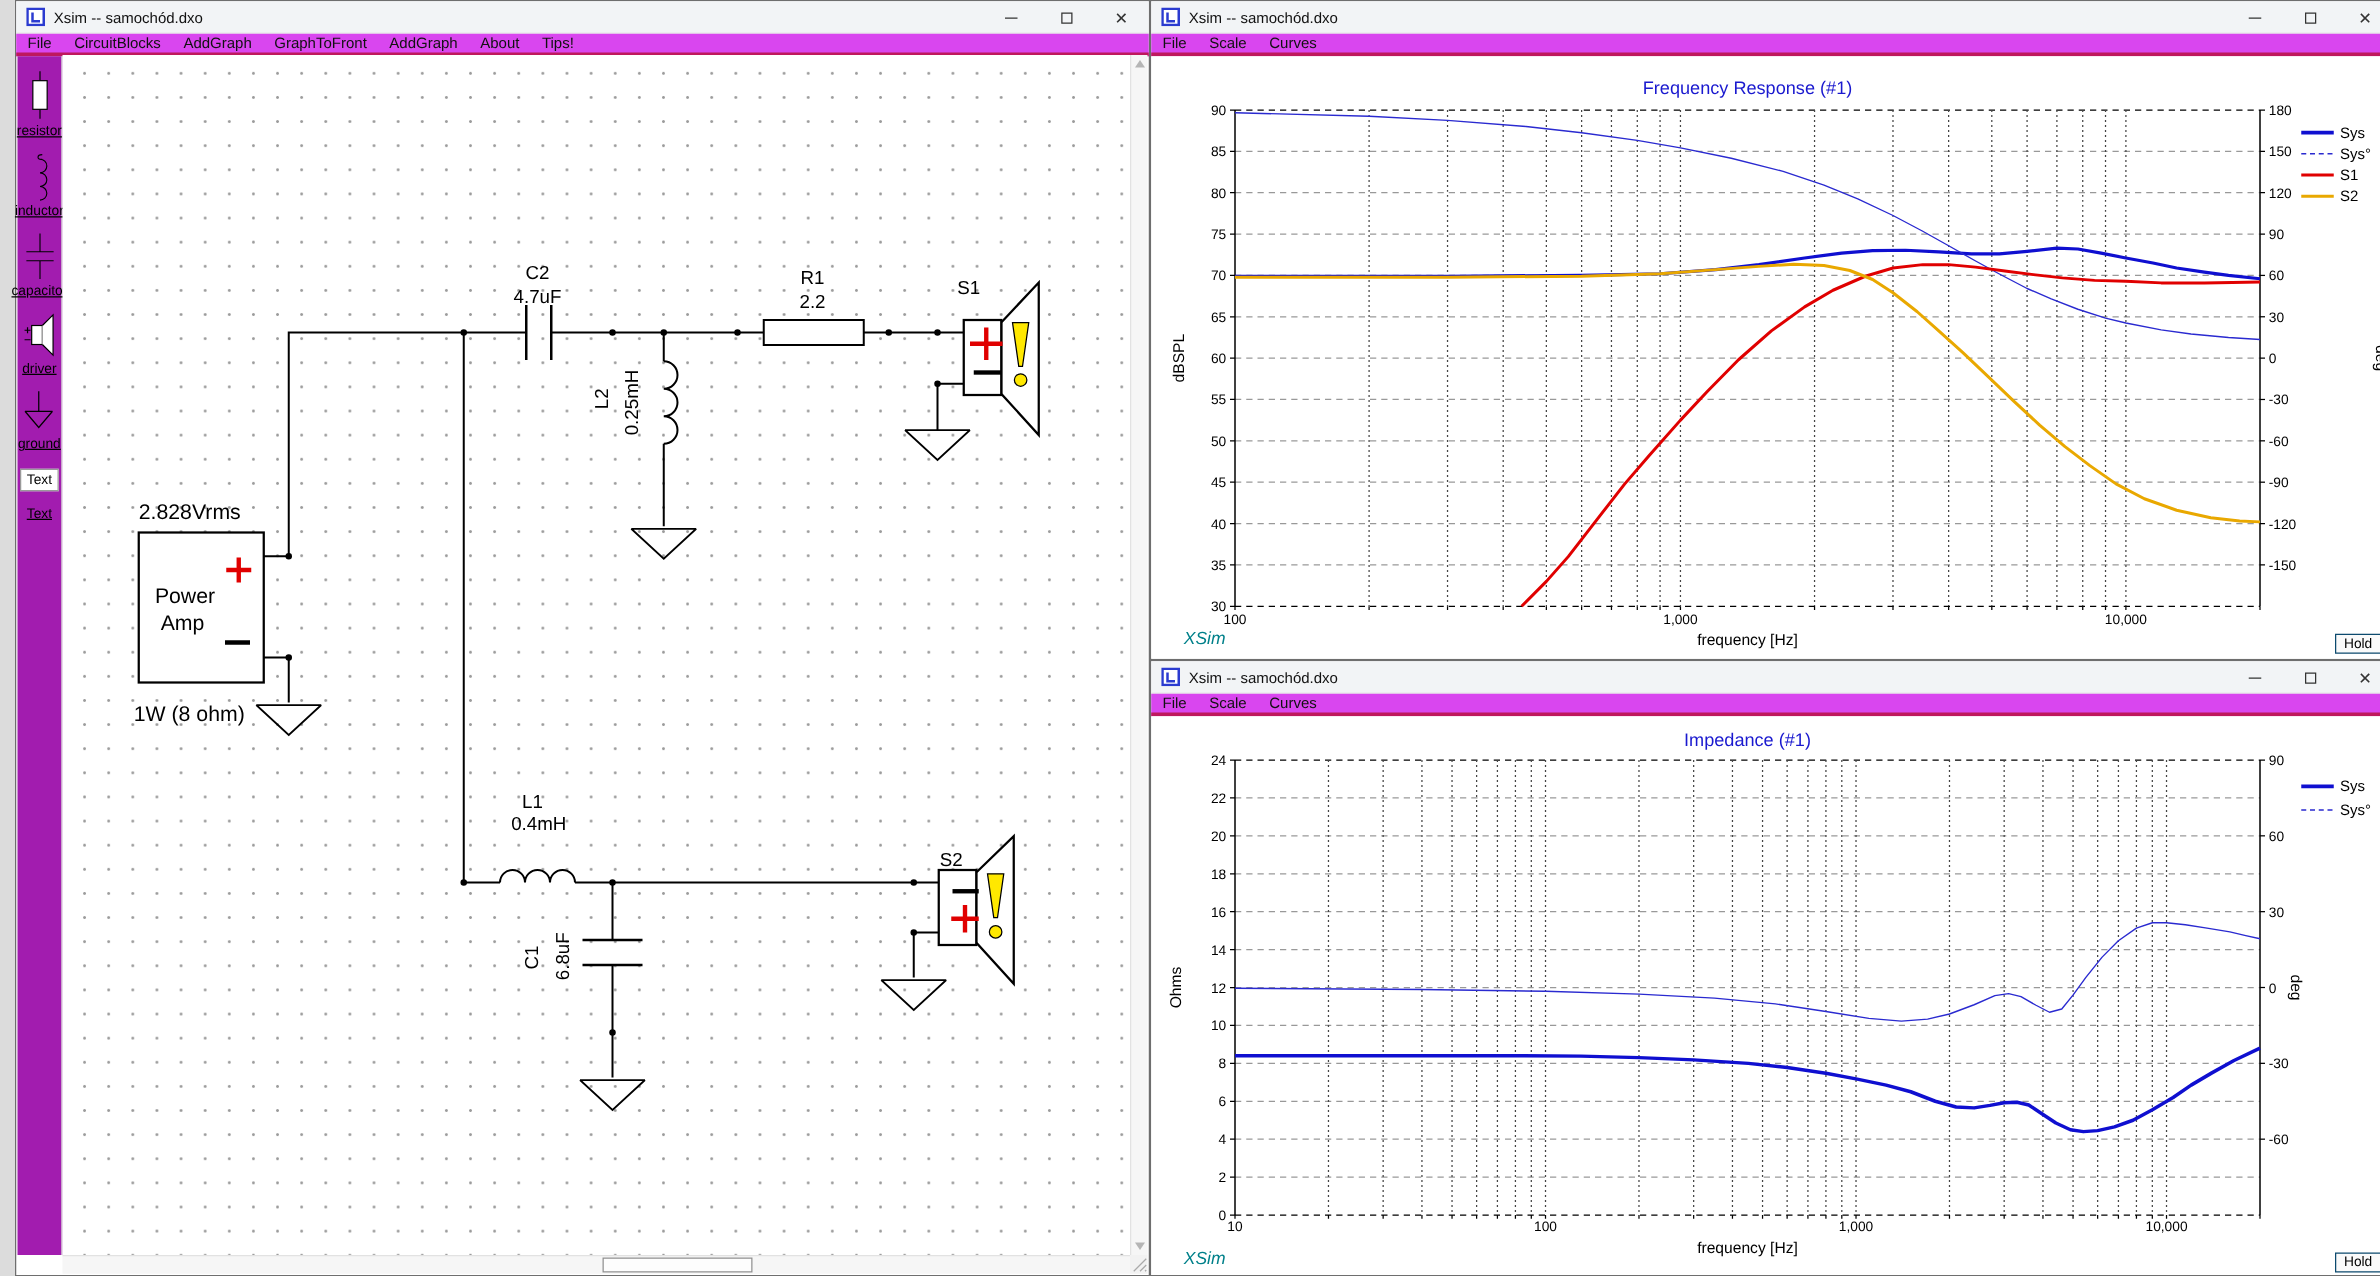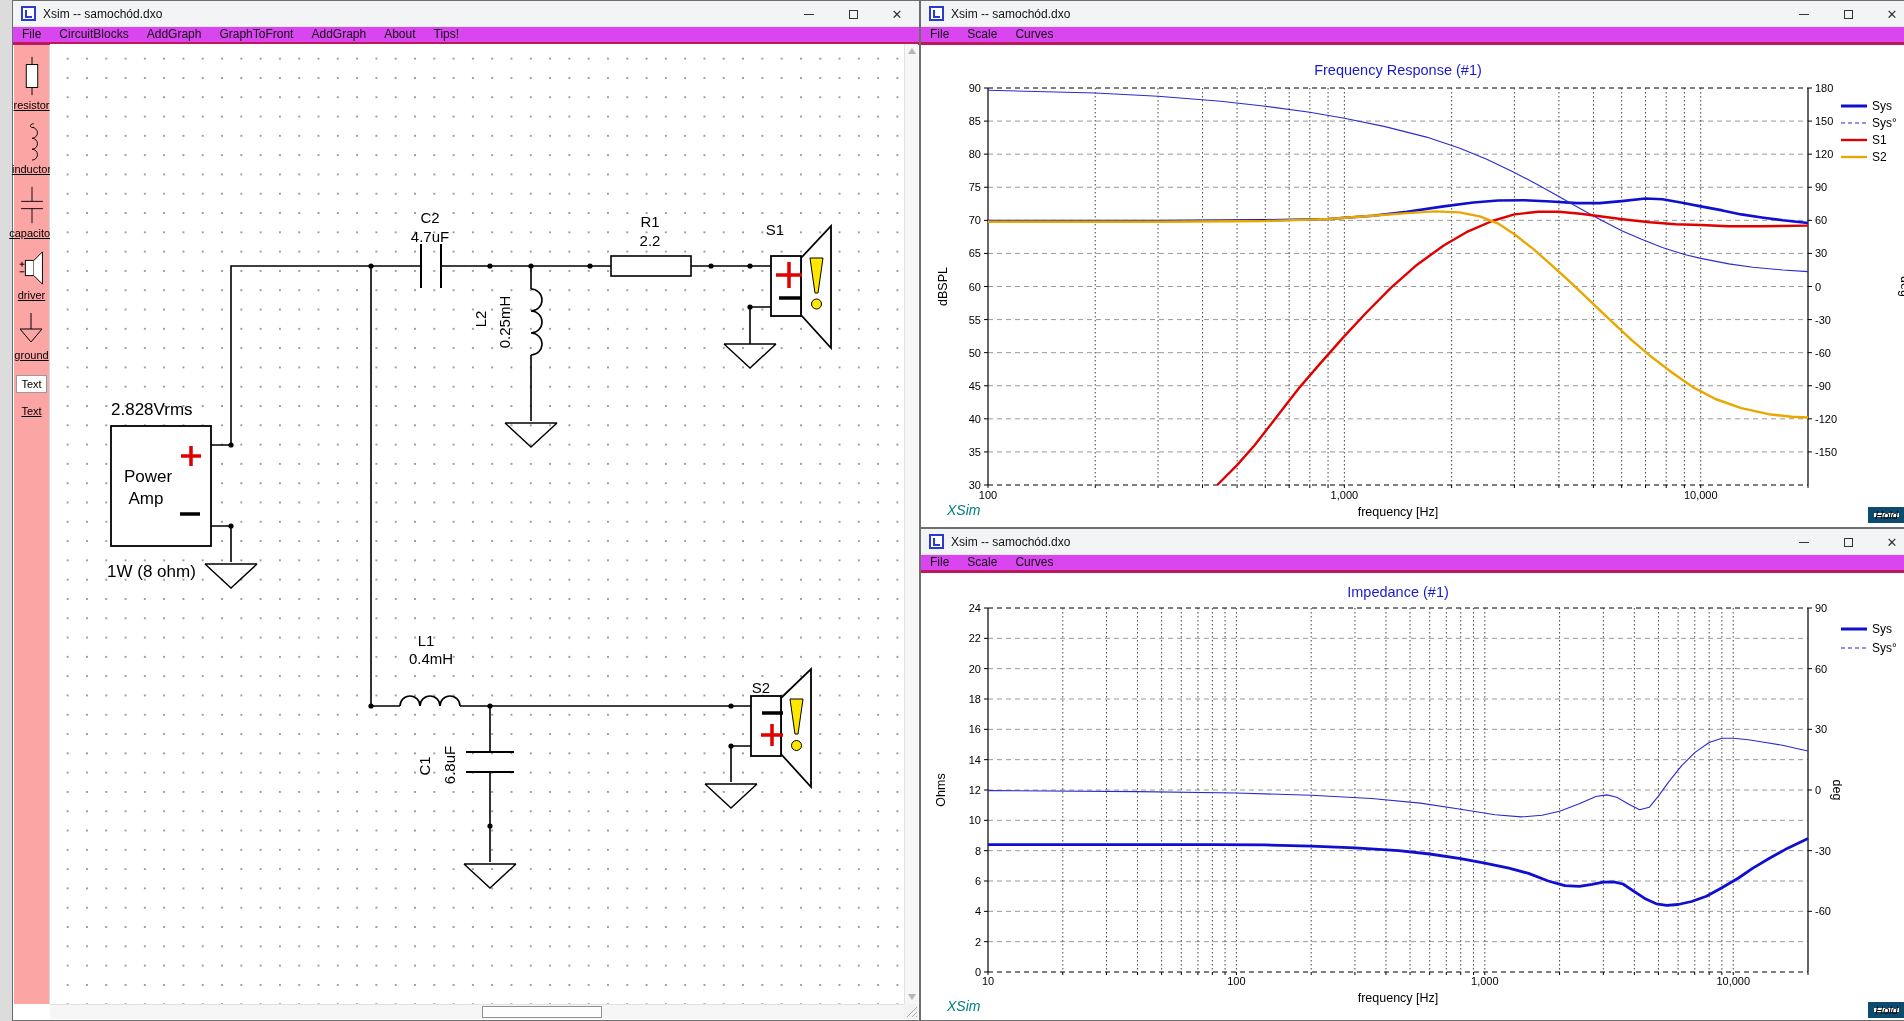--- a/index.html
+++ b/index.html
@@ -13,41 +13,41 @@
   .win-title { font-size:12px; color:#111; white-space:nowrap; }
   .tb-buttons { position:absolute; right:0; top:0; height:26px; display:flex; }
   .tb-btn { width:44px; height:26px; display:flex; align-items:center; justify-content:center; color:#333; }
   .glyph-min { width:10px; height:1px; background:#333; }
   .glyph-max { width:9px; height:9px; border:1px solid #333; }
   .glyph-close { font-size:13px; line-height:13px; color:#333; }
   .menubar { position:absolute; left:0; top:26px; right:0; height:18px; background:#d946ef;
              display:flex; align-items:flex-start; border-bottom:3px solid #be185d; }
   .menu-item { font-size:12px; color:#111; padding:0 9px; white-space:nowrap; }
   
-  #toolbar { position:absolute; left:1px; top:44px; width:36px; bottom:16px; background:#fca5a5;
+  #toolbar { position:absolute; left:1px; top:44px; width:36px; bottom:16px; background:#a21caf;
              border-right:1px solid #d6d6d6; display:flex; flex-direction:column; align-items:center; }
   .tool-item { display:flex; flex-direction:column; align-items:center; margin-top:10px; }
   .tool-label { font-size:11px; color:#000; text-decoration:underline; margin-top:2px; }
   .tool-box { border:1px solid #9a9a9a; background:#fff; padding:2px 4px; font-size:11px; margin-top:14px; }
   #canvas { position:absolute; left:37px; top:43px; width:856px; height:962px; background:#fff;
             background-image:radial-gradient(circle, #9c9c9c 0.9px, transparent 1.3px);
             background-size:19.3px 19.3px; background-position:8px 5px; }
   #schematic-svg { position:absolute; left:0; top:0; }
   .scroll-v { position:absolute; right:1px; top:43px; width:14px; bottom:16px; background:#f6f6f6; border-left:1px solid #e2e2e2; }
   .scroll-h { position:absolute; left:37px; bottom:1px; height:15px; right:15px; background:#f6f6f6; border-top:1px solid #e2e2e2; }
   .h-thumb { position:absolute; left:432px; top:1px; width:120px; height:12px; background:#fdfdfd; border:1px solid #8f8f8f; }
   .arrow { position:absolute; width:0; height:0; left:3px; }
   .arrow-up { top:4px; border-left:4px solid transparent; border-right:4px solid transparent; border-bottom:6px solid #b5b5b5; }
   .arrow-dn { bottom:4px; border-left:4px solid transparent; border-right:4px solid transparent; border-top:6px solid #b5b5b5; }
   .corner { position:absolute; right:1px; bottom:1px; width:14px; height:15px; background:#f2f2f2; }
   
   .chart-svg { position:absolute; left:0; background:#fff; }
   .logo { position:absolute; left:26px; font-size:14px; font-weight:normal; font-style:italic; color:#00808a; }
-  .hold-btn { position:absolute; right:9px; width:37px; height:16px; background:#fafafa; border:6px solid #0c4a6e;
-              font-size:11px; color:#000; display:flex; align-items:center; justify-content:center;font-style:italic; }
+  .hold-btn { position:absolute; right:9px; width:37px; height:16px; background:#fafafa; border:1px solid #0c4a6e;
+              font-size:11px; color:#000; display:flex; align-items:center; justify-content:center; }
   svg text { font-family:"Liberation Sans", sans-serif; }
   .clabel  { font-size:15px; fill:#000; }
   .clabel2 { font-size:17px; fill:#000; }
 </style>
 </head>
 <body>
 
 <div id="screen">
 
   <div class="window" id="win-main" style="left:0;top:0;width:908px;height:1021px;">

